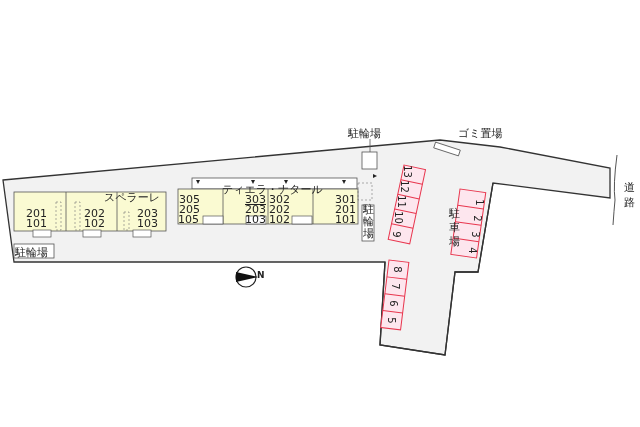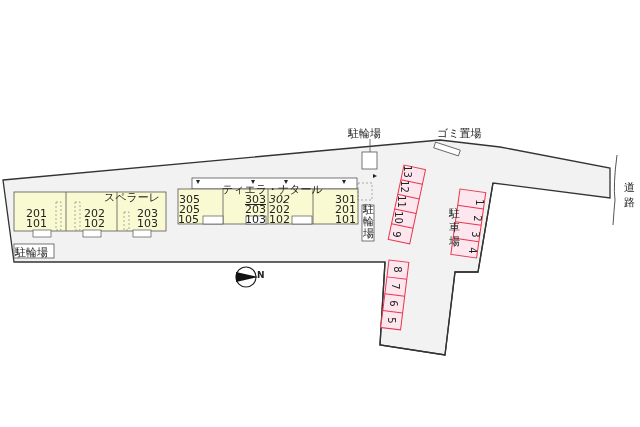--- a/index.html
+++ b/index.html
@@ -90,29 +90,29 @@
   <span style="position:absolute;left:137px;top:207px;">203</span>
   <span style="position:absolute;left:137px;top:217px;">103</span>
 
   <span style="position:absolute;left:222px;top:182px;">ティエラ・ナタール</span>
   <span style="position:absolute;left:179px;top:193px;">305</span>
   <span style="position:absolute;left:179px;top:203px;">205</span>
   <span style="position:absolute;left:178px;top:213px;">105</span>
   <span style="position:absolute;left:245px;top:193px;text-decoration:underline;">303</span>
   <span style="position:absolute;left:245px;top:203px;">203</span>
   <span style="position:absolute;left:245px;top:213px;">103</span>
-  <span style="position:absolute;left:269px;top:193px;font-style:italic;">302</span>
+  <span style="position:absolute;left:269px;top:193px;">302</span>
   <span style="position:absolute;left:269px;top:203px;">202</span>
   <span style="position:absolute;left:269px;top:213px;">102</span>
   <span style="position:absolute;left:335px;top:193px;">301</span>
   <span style="position:absolute;left:335px;top:203px;">201</span>
   <span style="position:absolute;left:335px;top:213px;">101</span>
 
   <span style="position:absolute;left:348px;top:126px;">駐輪場</span>
-  <span style="position:absolute;left:437px;top:126px;">ゴミ置場</span>
+  <span style="position:absolute;left:458px;top:126px;">ゴミ置場</span>
   <span style="position:absolute;left:15px;top:245px;">駐輪場</span>
   <span style="position:absolute;left:363px;top:204px;width:11px;line-height:12px;word-break:break-all;">駐輪場</span>
   <span style="position:absolute;left:428px;top:207px;width:11px;line-height:14px;word-break:break-all;margin-left:21px;">駐車場</span>
   <span style="position:absolute;left:624px;top:180px;width:11px;line-height:15px;word-break:break-all;">道路</span>
   <span style="position:absolute;left:257px;top:270px;font-size:9px;font-weight:bold;">N</span>
 
   <span style="position:absolute;left:401px;top:166px;transform:rotate(90deg);font-size:10px;">13</span>
   <span style="position:absolute;left:398px;top:181px;transform:rotate(90deg);font-size:10px;">12</span>
   <span style="position:absolute;left:395px;top:196px;transform:rotate(90deg);font-size:10px;">11</span>
   <span style="position:absolute;left:392px;top:212px;transform:rotate(90deg);font-size:10px;">10</span>

